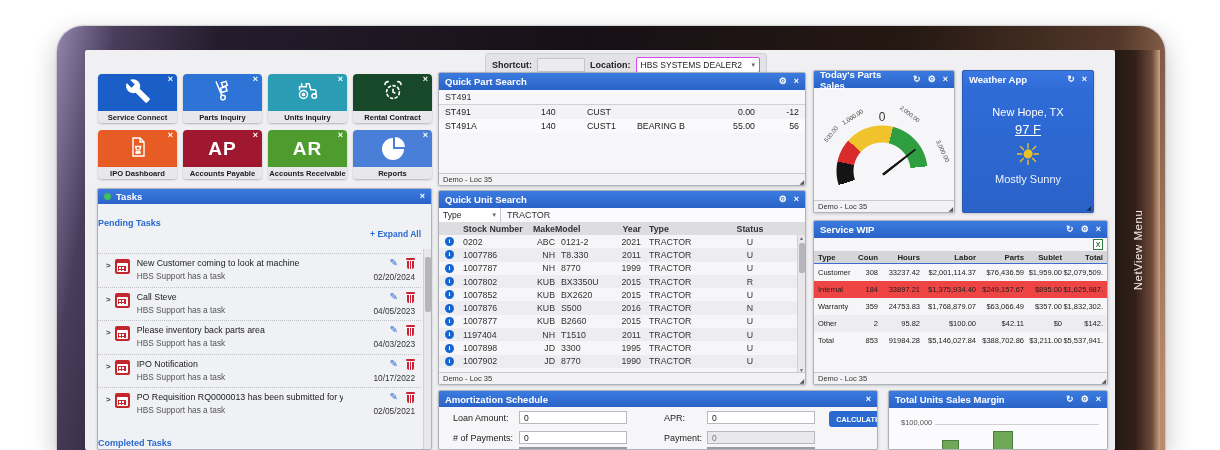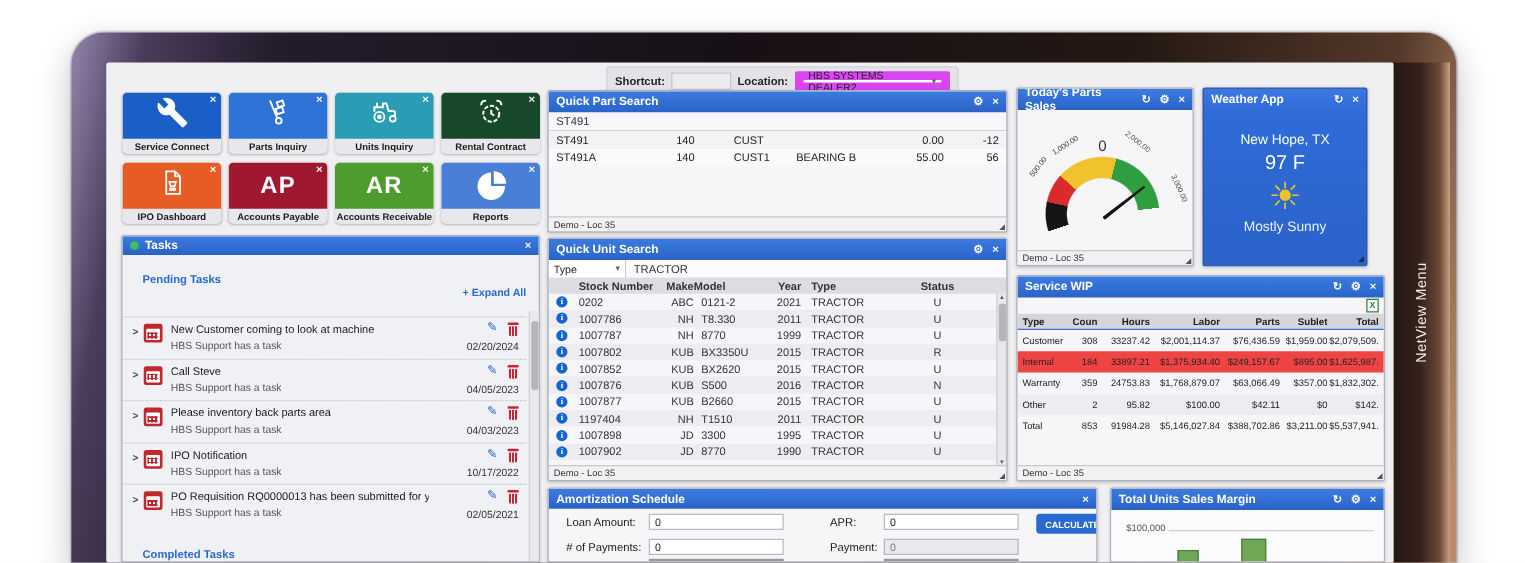--- a/index.html
+++ b/index.html
@@ -21,21 +21,21 @@
 
   
   .logo { position:absolute; left:10px; top:8px; font-size:19px; }
   .logo .p1 { color:#16294a; font-weight:bold; }
   .logo .p2 { color:#2a7fd0; font-weight:normal; letter-spacing:1px; }
   .topbar { position:absolute; left:400px; top:3px; width:282px; height:23px;
     background:#e3e3e7; border:1px solid #cfcfd6; border-radius:3px;
     display:flex; align-items:center; padding:0 6px; gap:5px; }
   .topbar label { font-size:9px; font-weight:bold; color:#222; }
   .topbar input { width:48px; height:14px; background:#ececef; border:1px solid #c4c4cb; font-size:9px; }
-  .fake-select { height:16px; background:#fff; border:7px solid #d946ef; border-radius:2px;
+  .fake-select { height:16px; background:#fff; border:1px solid #d946ef; border-radius:2px;
     display:flex; align-items:center; font-size:8.5px; color:#222; padding:0 4px; gap:4px; }
   .fake-select .car { margin-left:auto; color:#666; font-size:7px; }
   .topbar .fake-select { width:128px; }
 
   
   .tile { position:absolute; width:79px; border-radius:4px; overflow:hidden;
     box-shadow:0 1px 2px rgba(0,0,0,.25); cursor:pointer; }
   .tile .body { height:37px; position:relative; display:flex; align-items:center; justify-content:center; }
   .tile .body .x { position:absolute; top:0px; right:4px; color:#fff; font-size:9px; font-weight:bold; }
   .tile .lbl { height:12px; background:#e8e8ec; font-size:7.6px; font-weight:bold; color:#1a1a1a;
@@ -92,21 +92,21 @@
     display:flex; align-items:center; justify-content:center; cursor:pointer; }
   .pill.mytasks { width:58px; background:#1d4fa0; color:#fff; }
   .pill.assigned { width:58px; background:#dde1e9; color:#4a6fa8; }
   .pill.add { width:38px; background:#28a55c; color:#fff; font-size:12px; }
   .pill.print { width:38px; background:#1f5fa8; }
   .printer { width:10px; height:7px; background:#fff; border-radius:1px; position:relative; }
   .printer:before { content:""; position:absolute; top:-3px; left:2px; width:6px; height:3px; background:#fff; }
   .filter-input { margin-left:auto; width:102px; height:15px; border:1px solid #b8b8c0;
     background:#fff; font-size:8.5px; padding:0 4px; }
   .expand-link { position:absolute; right:10px; top:40px; color:#2a6ad0; font-size:8.5px; font-weight:bold; cursor:pointer; }
-  .sec-label { color:#2a6ad0; font-size:9px; font-weight:bold; padding:0 16px; }
+  .sec-label { color:#2a6ad0; font-size:9px; font-weight:bold; padding:0 0; }
   .pending-label { margin-top:14px; }
   .task-list { position:absolute; left:0; right:10px; top:64px; }
   .task-row { position:relative; border-top:1px dotted #c2c2c8; padding:4px 6px 4px 6px; height:33.5px; display:flex; }
   .task-row .chev { font-size:8px; color:#444; font-weight:bold; margin:3px 4px 0 2px; cursor:pointer; }
   .cal { width:15px; height:15px; background:#c1272d; border-radius:2px; margin:1px 7px 0 0; position:relative; flex:none; }
   .cal:before { content:""; position:absolute; left:2px; right:2px; top:4px; bottom:2px;
     background:linear-gradient(#fff 0 0) padding-box,
       repeating-linear-gradient(#fff 0 1.5px, #c1272d 1.5px 3.5px); background:#fff;
     border-radius:1px; }
   .cal:after { content:""; position:absolute; left:3.5px; right:3.5px; top:6.5px; bottom:3.5px;
@@ -142,21 +142,21 @@
   .gl2 { left:27px; top:26px; transform:rotate(-32deg); }
   .gl3 { left:84px; top:23px; transform:rotate(38deg); }
   .gl4 { left:117px;top:60px; transform:rotate(65deg); }
 
   
   .weather { left:877px; top:20px; width:132px; height:143px; background:#701a75; border-color:#2a5cb4; }
   .weather .phead { background:linear-gradient(#3b78e2,#2f6cd8); }
   .wbody { position:absolute; inset:17px 0 0 0; background:linear-gradient(#2f6cd8,#2a62c8);
     color:#fff; text-align:center; }
   .wcity { margin-top:18px; font-size:11px; }
-  .wtemp { margin-top:4px; font-size:16px; }
+  .wtemp { margin-top:4px; font-size:13px;text-decoration:underline; }
   .wsun  { margin-top:2px; font-size:30px; color:#e8c227; line-height:32px; }
   .wcond { margin-top:2px; font-size:11px; color:#eef2ff; }
   .wrsz { position:absolute; right:2px; bottom:1px; font-size:6px; color:#1a2a4a; }
 
   
   .wip { left:728px; top:170px; width:295px; height:165px; }
   .wip-tools { height:13px; display:flex; justify-content:flex-end; align-items:center; padding:1px 4px; }
   .xls { width:10px; height:11px; border:1px solid #2e7d3e; background:#fff; color:#2e7d3e;
     font-size:7px; font-weight:bold; text-align:center; line-height:10px; cursor:pointer; }
   .wip-grid { display:grid; grid-template-columns:40px 20px 42px 56px 48px 38px 1fr;

